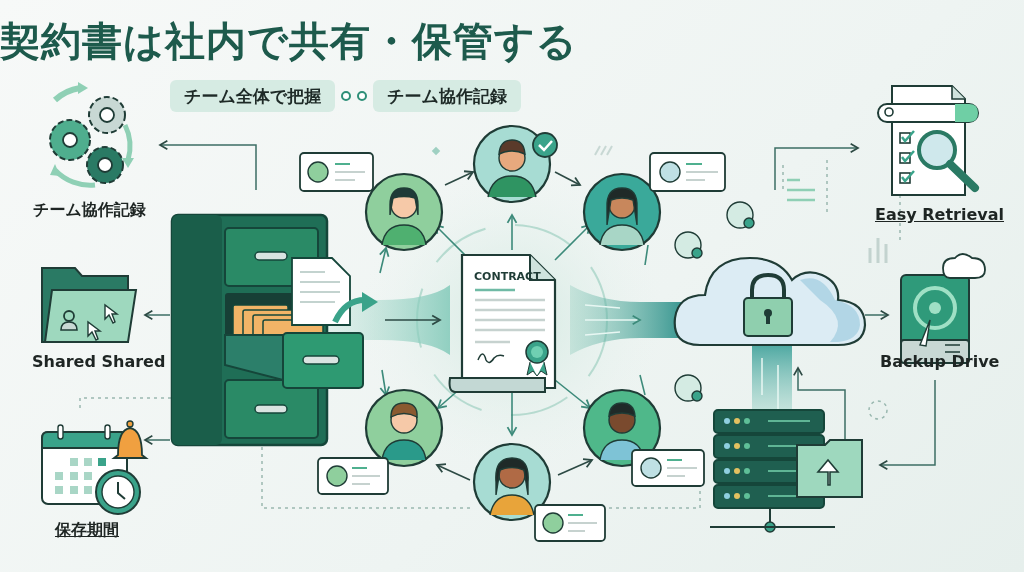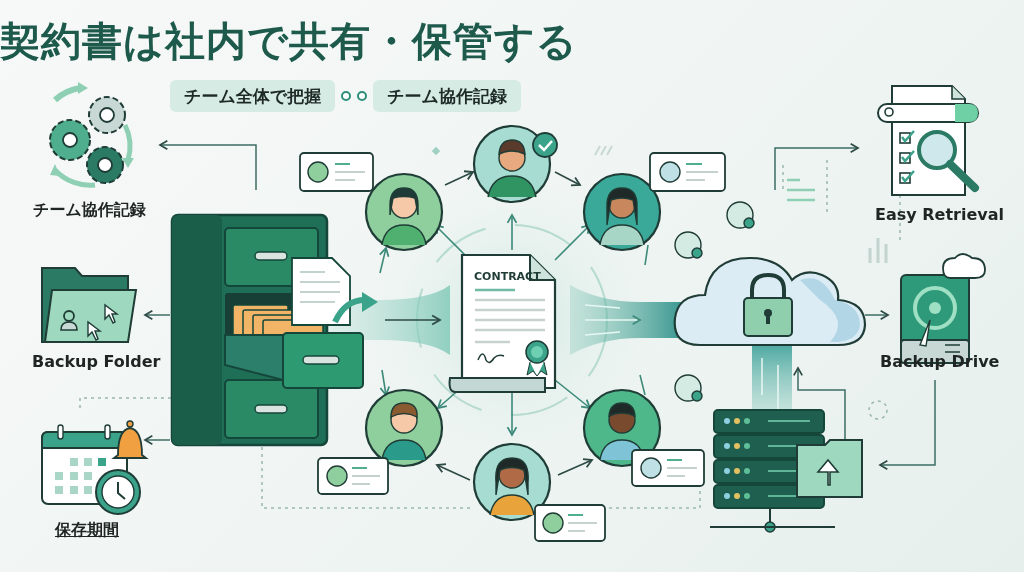--- a/index.html
+++ b/index.html
@@ -370,18 +370,18 @@
       </g>
     <g stroke="#c8d8d4" stroke-width="2">
         <path d="M595,155 L600,146"></path>
         <path d="M601,155 L606,146"></path>
         <path d="M607,155 L612,146"></path>
       </g>
     <path d="M787,180 L800,180 M787,190 L815,190 M787,200 L815,200" stroke="#8fcfb5" stroke-width="2.5"></path>
   </svg>
 
   <div class="label" style="left:33px; top:200px;">チーム協作記録</div>
-  <div class="label" style="left:32px; top:352px;">Backup Folder</div>
+  <div class="label" style="left:32px; top:352px;">Shared Shared</div>
   <div class="label" style="left:55px; top:520px;text-decoration:underline;">保存期間</div>
-  <div class="label" style="left:875px; top:205px;">Easy Retrieval</div>
+  <div class="label" style="left:875px; top:205px;text-decoration:underline;">Easy Retrieval</div>
   <div class="label" style="left:880px; top:352px;">Backup Drive</div>
 
 </div>
 
 </body></html>

